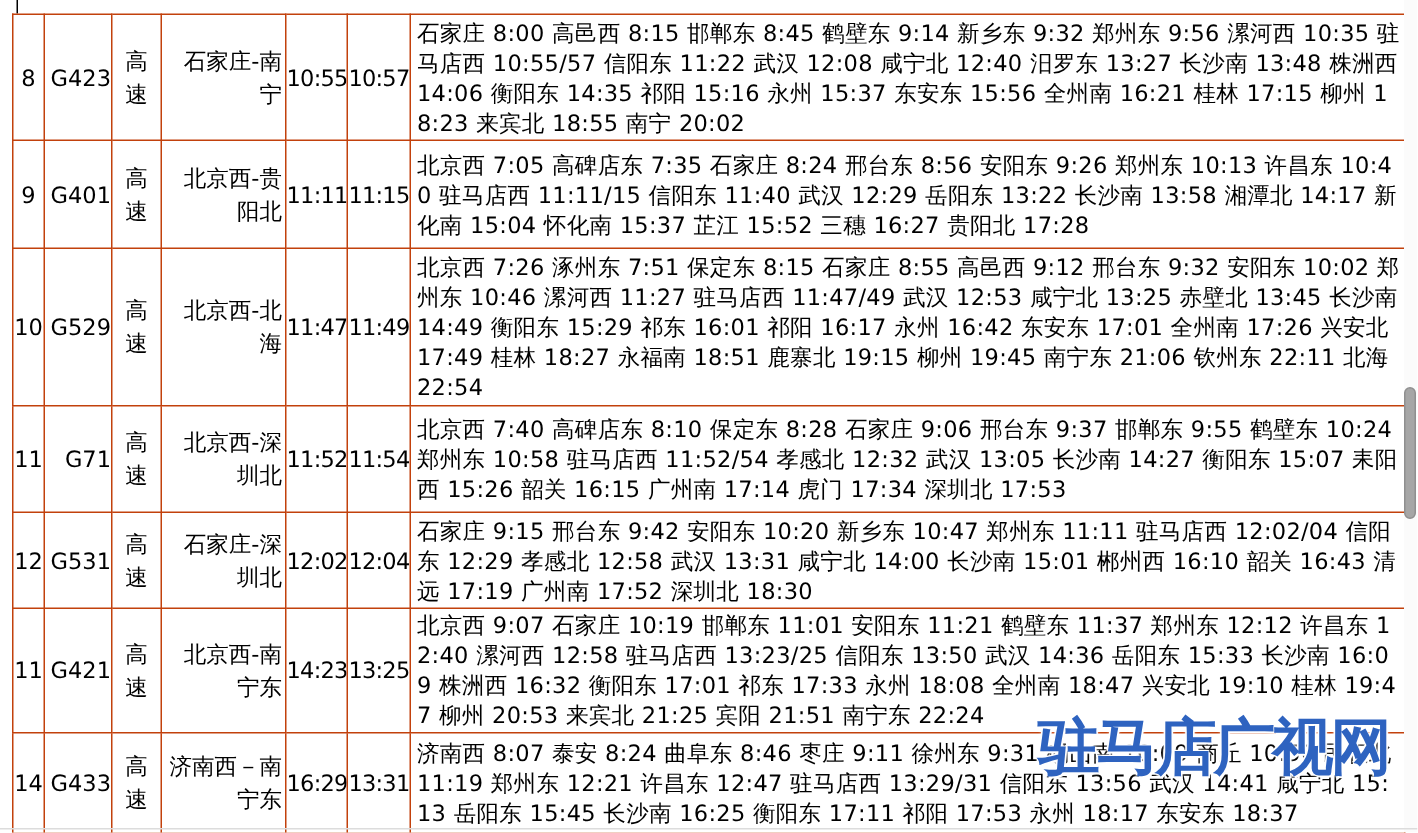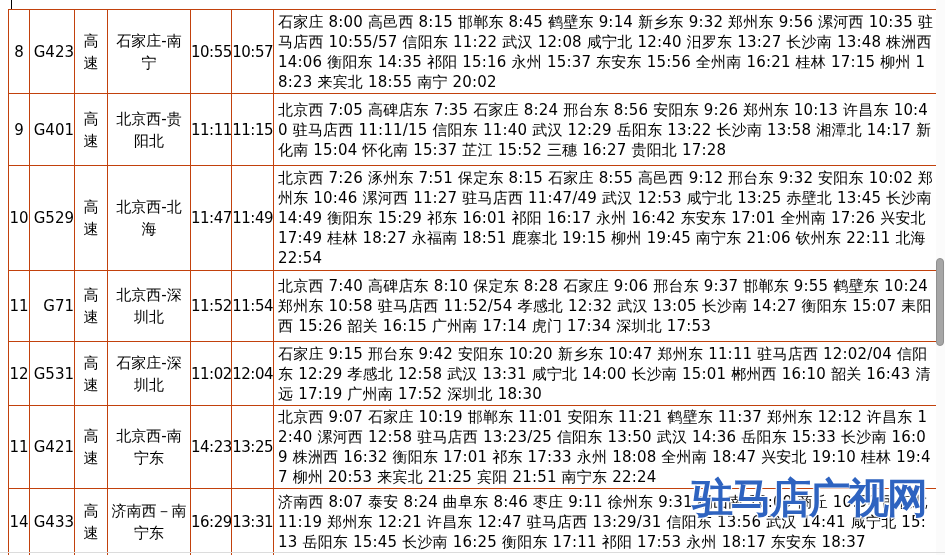--- a/index.html
+++ b/index.html
@@ -6,21 +6,21 @@
   body{width:945px;height:555px;background:#ffffff;overflow:hidden;
        font-family:"DejaVu Sans","Liberation Sans",sans-serif;color:#000;}
   .page{position:relative;width:945px;height:555px;background:#fff;}
 
   table.timetable{position:absolute;left:8px;top:9px;border-collapse:collapse;
      table-layout:fixed;width:929px;}
   td{border:1px solid #c2410c;vertical-align:middle;font-size:15px;overflow:hidden;}
   td.c-no{width:20px;text-align:center;padding:0;}
   td.c-train{width:44px;text-align:right;padding:0;}
   td.c-type{width:32px;text-align:center;padding:0;}
-  td.c-route{width:78px;text-align:center;padding:0 2px;word-break:break-all;line-height:22px;margin-left:40px;}
+  td.c-route{width:78px;text-align:right;padding:0 2px;word-break:break-all;line-height:22px;margin-left:40px;}
   td.c-arr{width:40px;text-align:center;padding:0;letter-spacing:-0.5px;margin-left:21px;}
   td.c-dep{width:41px;text-align:right;padding:0;letter-spacing:-0.5px;}
   td.c-stops{text-align:left;padding:1px 2px 1px 4px;word-break:break-all;
      line-height:20px;letter-spacing:0.2px;}
   .type-inner{display:inline-block;width:1.05em;word-break:break-all;line-height:22px;}
 
   tr.r0 td{height:81px;}
   tr.r1 td{height:69px;}
   tr.r2 td{height:102px;}
   tr.r3 td{height:68px;}
@@ -152,21 +152,21 @@
       <td class="c-train">
         <span>G531</span>
       </td>
       <td class="c-type">
         <span class="type-inner">高速</span>
       </td>
       <td class="c-route">
         <span>石家庄-深圳北</span>
       </td>
       <td class="c-arr">
-        <span>11:02</span>
+        <span>12:02</span>
       </td>
       <td class="c-dep">
         <span>12:04</span>
       </td>
       <td class="c-stops">
         <span>石家庄 9:15 邢台东 9:42 安阳东 10:20 新乡东 10:47 郑州东 11:11 驻马店西 12:02/04 信阳东 12:29 孝感北 12:58 武汉 13:31 咸宁北 14:00 长沙南 15:01 郴州西 16:10 韶关 16:43 清远 17:19 广州南 17:52 深圳北 18:30</span>
       </td>
     </tr>
         <tr class="row r5">
       <td class="c-no">

